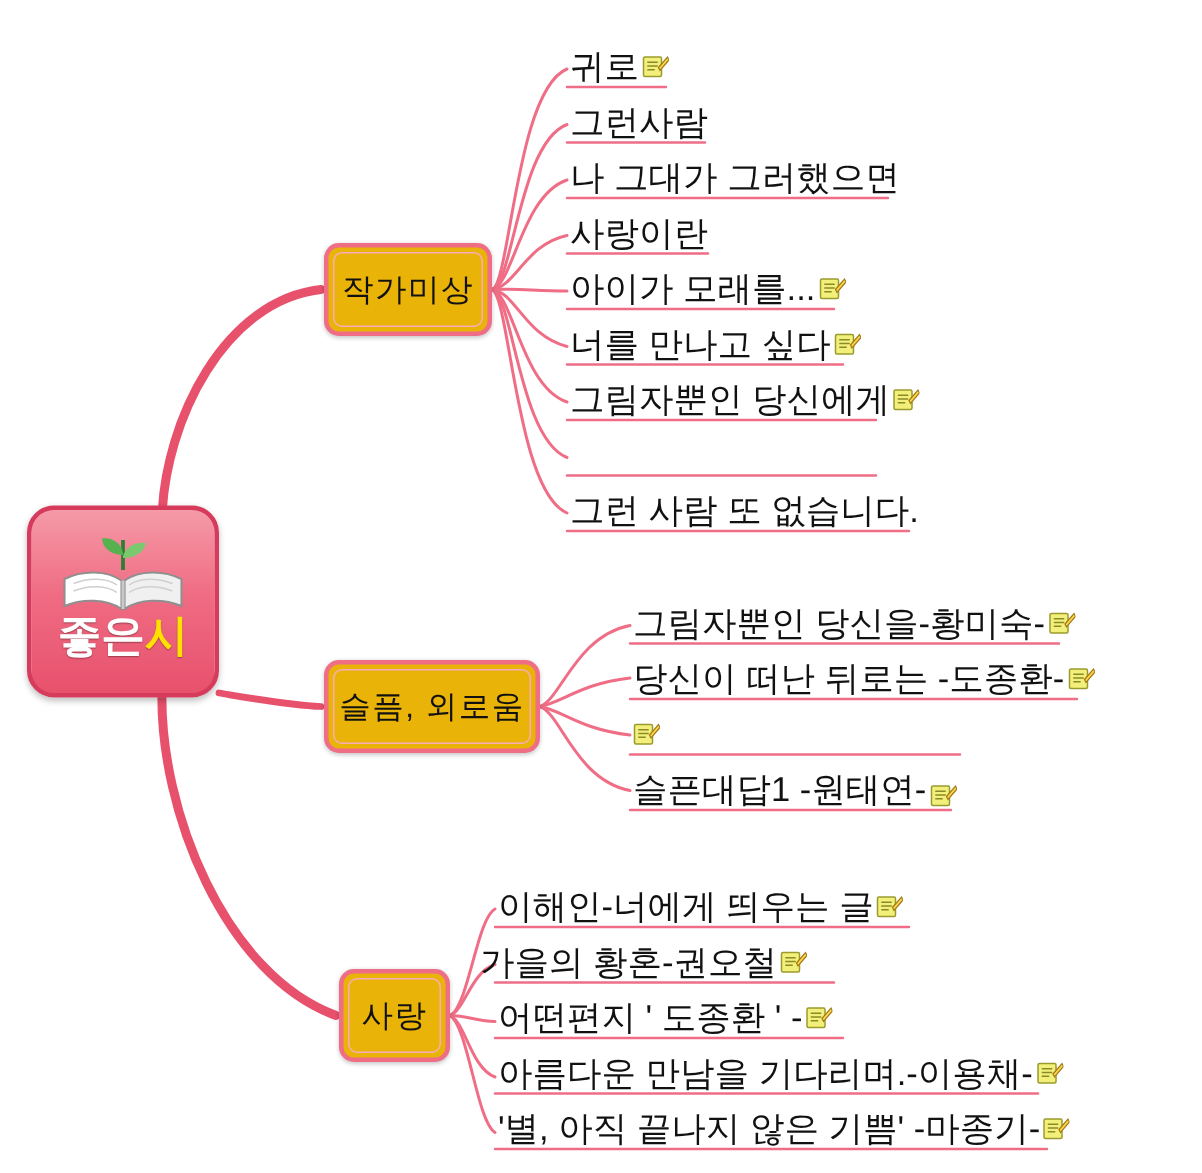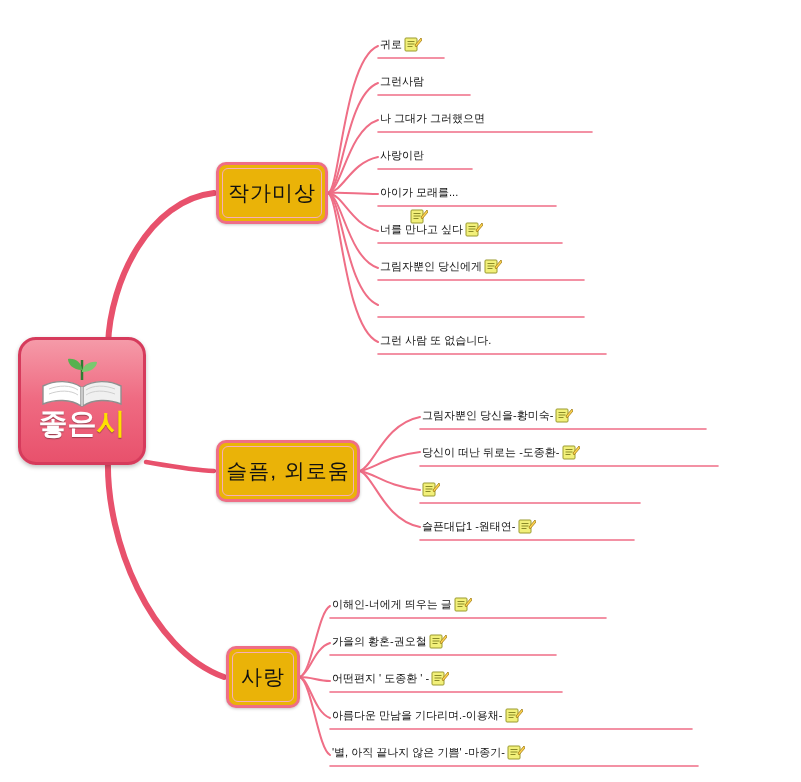--- a/index.html
+++ b/index.html
@@ -88,21 +88,21 @@
   
   .leaf {
     position: absolute;
     display: flex;
     align-items: center;
     gap: 2px;
     white-space: nowrap;
     height: 26px;
   }
   .leaf-label {
-    font-size: 11px;
+    font-size: 23px;
     color: #111111;
     line-height: 26px;
   }
   .note-icon {
     display: inline-block;
     width: 18px; height: 18px;
     position: relative;
     flex: 0 0 auto;
   }
 
@@ -218,21 +218,21 @@
   </div>
   <div class="leaf" style="left:380px; top:68px;">
     <span class="leaf-label">그런사람</span>
   </div>
   <div class="leaf" style="left:380px; top:105px;">
     <span class="leaf-label">나  그대가  그러했으면</span>
   </div>
   <div class="leaf" style="left:380px; top:142px;">
     <span class="leaf-label">사랑이란</span>
   </div>
-  <div class="leaf" style="left:380px; top:179px;flex-direction:column;">
+  <div class="leaf" style="left:380px; top:179px;">
     <span class="leaf-label">아이가  모래를...</span>
     <span class="note-icon">
       <svg width="18" height="18" viewBox="0 0 18 18">
           <rect x="1" y="3" width="12" height="13" rx="1" fill="#f2f07a" stroke="#9a9a2e" stroke-width="1"></rect>
           <line x1="3.5" y1="6.5" x2="10.5" y2="6.5" stroke="#8a8a28" stroke-width="1"></line>
           <line x1="3.5" y1="9" x2="10.5" y2="9" stroke="#8a8a28" stroke-width="1"></line>
           <line x1="3.5" y1="11.5" x2="8.5" y2="11.5" stroke="#8a8a28" stroke-width="1"></line>
           <path d="M11,10 L17,3 L18,5 L12,12 Z" fill="#ffd34d" stroke="#a07c18" stroke-width="0.8"></path>
         </svg>
     </span>
@@ -293,21 +293,21 @@
     <span class="note-icon">
       <svg width="18" height="18" viewBox="0 0 18 18">
           <rect x="1" y="3" width="12" height="13" rx="1" fill="#f2f07a" stroke="#9a9a2e" stroke-width="1"></rect>
           <line x1="3.5" y1="6.5" x2="10.5" y2="6.5" stroke="#8a8a28" stroke-width="1"></line>
           <line x1="3.5" y1="9" x2="10.5" y2="9" stroke="#8a8a28" stroke-width="1"></line>
           <line x1="3.5" y1="11.5" x2="8.5" y2="11.5" stroke="#8a8a28" stroke-width="1"></line>
           <path d="M11,10 L17,3 L18,5 L12,12 Z" fill="#ffd34d" stroke="#a07c18" stroke-width="0.8"></path>
         </svg>
     </span>
   </div>
-  <div class="leaf" style="left:422px; top:513px;">
+  <div class="leaf" style="left:422px; top:513px;align-items:flex-end;">
     <span class="leaf-label">슬픈대답1  -원태연-</span>
     <span class="note-icon">
       <svg width="18" height="18" viewBox="0 0 18 18">
           <rect x="1" y="3" width="12" height="13" rx="1" fill="#f2f07a" stroke="#9a9a2e" stroke-width="1"></rect>
           <line x1="3.5" y1="6.5" x2="10.5" y2="6.5" stroke="#8a8a28" stroke-width="1"></line>
           <line x1="3.5" y1="9" x2="10.5" y2="9" stroke="#8a8a28" stroke-width="1"></line>
           <line x1="3.5" y1="11.5" x2="8.5" y2="11.5" stroke="#8a8a28" stroke-width="1"></line>
           <path d="M11,10 L17,3 L18,5 L12,12 Z" fill="#ffd34d" stroke="#a07c18" stroke-width="0.8"></path>
         </svg>
     </span>
@@ -318,21 +318,21 @@
     <span class="note-icon">
       <svg width="18" height="18" viewBox="0 0 18 18">
           <rect x="1" y="3" width="12" height="13" rx="1" fill="#f2f07a" stroke="#9a9a2e" stroke-width="1"></rect>
           <line x1="3.5" y1="6.5" x2="10.5" y2="6.5" stroke="#8a8a28" stroke-width="1"></line>
           <line x1="3.5" y1="9" x2="10.5" y2="9" stroke="#8a8a28" stroke-width="1"></line>
           <line x1="3.5" y1="11.5" x2="8.5" y2="11.5" stroke="#8a8a28" stroke-width="1"></line>
           <path d="M11,10 L17,3 L18,5 L12,12 Z" fill="#ffd34d" stroke="#a07c18" stroke-width="0.8"></path>
         </svg>
     </span>
   </div>
-  <div class="leaf" style="left:332px; top:628px;text-align:center;">
+  <div class="leaf" style="left:320px; top:628px;text-align:center;">
     <span class="leaf-label">가을의  황혼-권오철</span>
     <span class="note-icon">
       <svg width="18" height="18" viewBox="0 0 18 18">
           <rect x="1" y="3" width="12" height="13" rx="1" fill="#f2f07a" stroke="#9a9a2e" stroke-width="1"></rect>
           <line x1="3.5" y1="6.5" x2="10.5" y2="6.5" stroke="#8a8a28" stroke-width="1"></line>
           <line x1="3.5" y1="9" x2="10.5" y2="9" stroke="#8a8a28" stroke-width="1"></line>
           <line x1="3.5" y1="11.5" x2="8.5" y2="11.5" stroke="#8a8a28" stroke-width="1"></line>
           <path d="M11,10 L17,3 L18,5 L12,12 Z" fill="#ffd34d" stroke="#a07c18" stroke-width="0.8"></path>
         </svg>
     </span>

